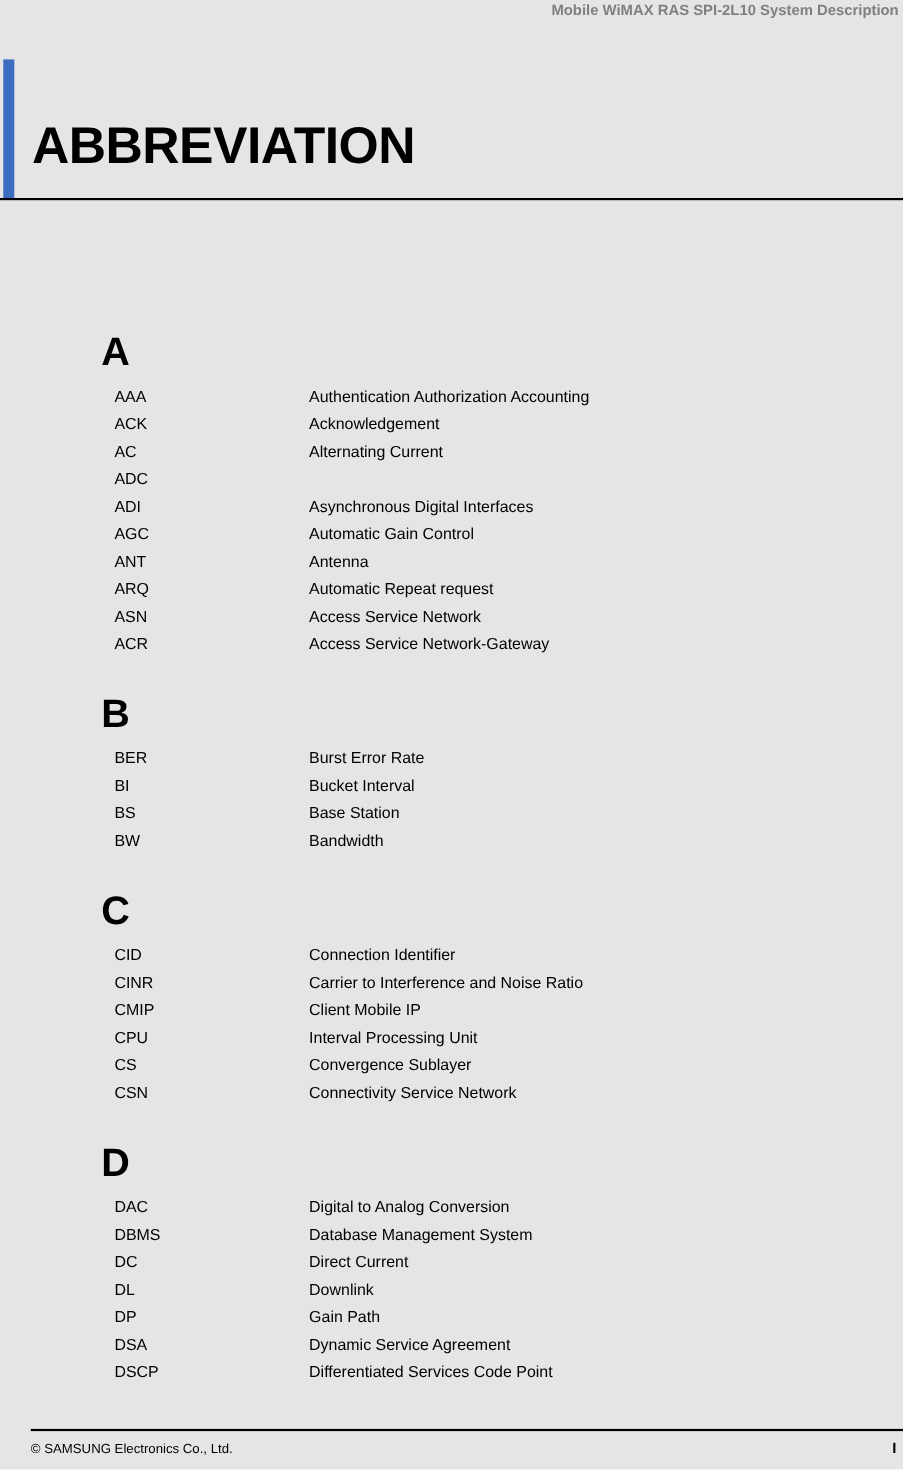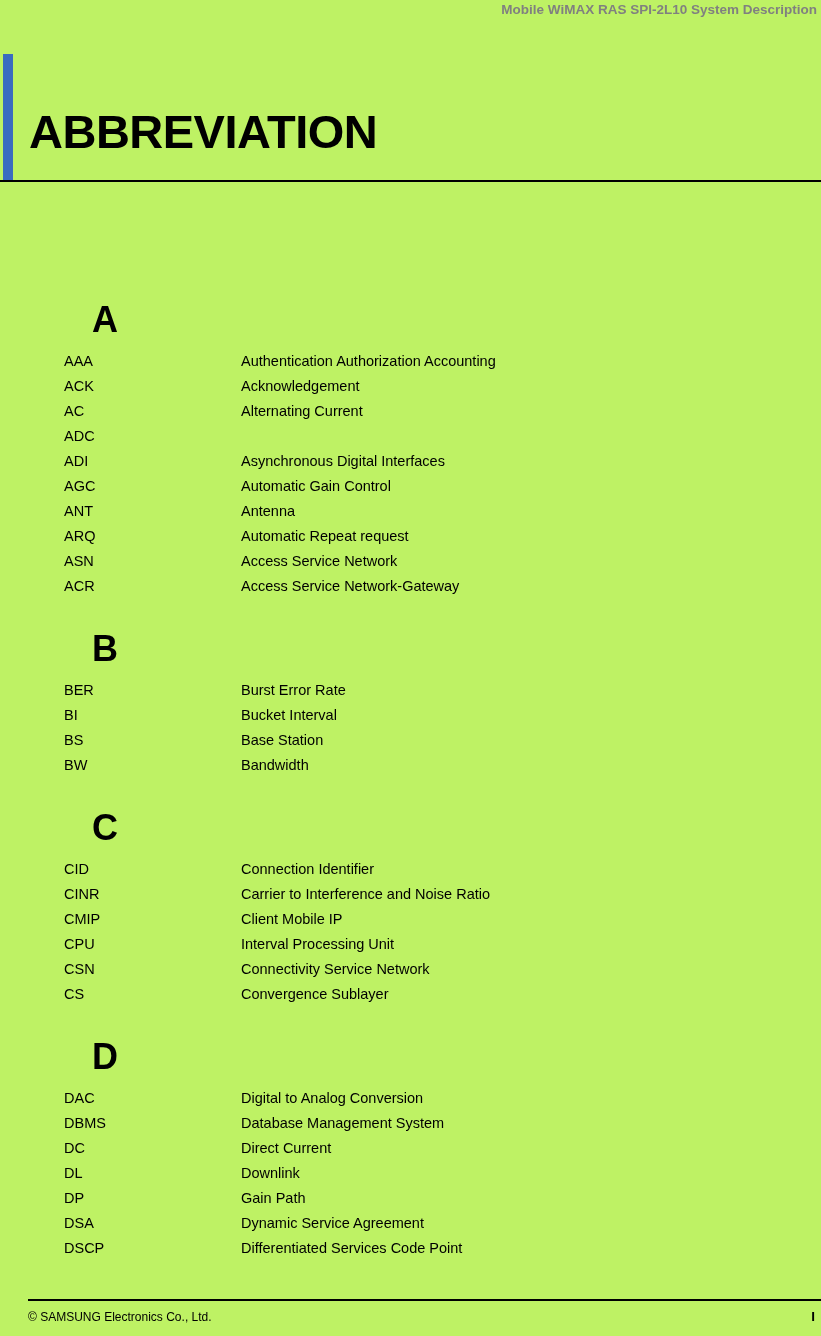--- a/index.html
+++ b/index.html
@@ -10,21 +10,21 @@
   }
   body {
     font-family: "Liberation Sans", sans-serif;
     color: #000000;
   }
   .page {
     position: relative;
     width: 821px;
     height: 1336px;
     margin: 0 auto;
-    background: #bef264;
+    background: #e5e5e5;
     overflow: hidden;
     box-sizing: border-box;
   }
 
   
   .running-header {
     position: absolute;
     top: 0px;
     left: 0;
     right: 4px;
@@ -97,21 +97,21 @@
   }
   .entry-row {
     display: flex;
     height: 25px;
     line-height: 25px;
     font-size: 14.5px;
     color: #000000;
   }
   .entry-term {
     width: 177px;
-    margin-left: 64px;
+    margin-left: 104px;
     flex: 0 0 177px;
     white-space: nowrap;
   }
   .entry-definition {
     flex: 1 1 auto;
     white-space: nowrap;
   }
   .group-gap {
     height: 30px;
   }
@@ -245,26 +245,26 @@
           </li>
           <li class="entry-row">
             <span class="entry-term">CMIP</span>
             <span class="entry-definition">Client Mobile IP</span>
           </li>
           <li class="entry-row">
             <span class="entry-term">CPU</span>
             <span class="entry-definition">Interval Processing Unit</span>
           </li>
           <li class="entry-row">
+            <span class="entry-term">CS</span>
+            <span class="entry-definition">Convergence Sublayer</span>
+          </li>
+          <li class="entry-row">
             <span class="entry-term">CSN</span>
             <span class="entry-definition">Connectivity Service Network</span>
-          </li>
-          <li class="entry-row">
-            <span class="entry-term">CS</span>
-            <span class="entry-definition">Convergence Sublayer</span>
           </li>
         </ul>
       </div>
       <div class="group-gap"></div>
       <div class="letter-group">
         <div class="letter-heading">D</div>
         <ul class="entry-list">
           <li class="entry-row">
             <span class="entry-term">DAC</span>
             <span class="entry-definition">Digital to Analog Conversion</span>

